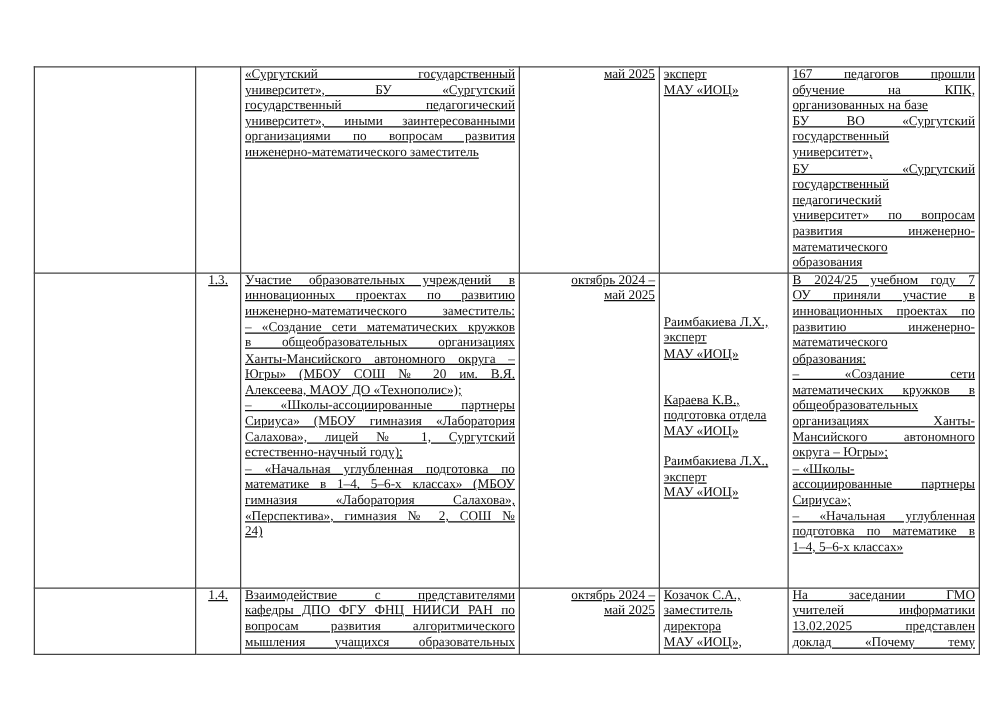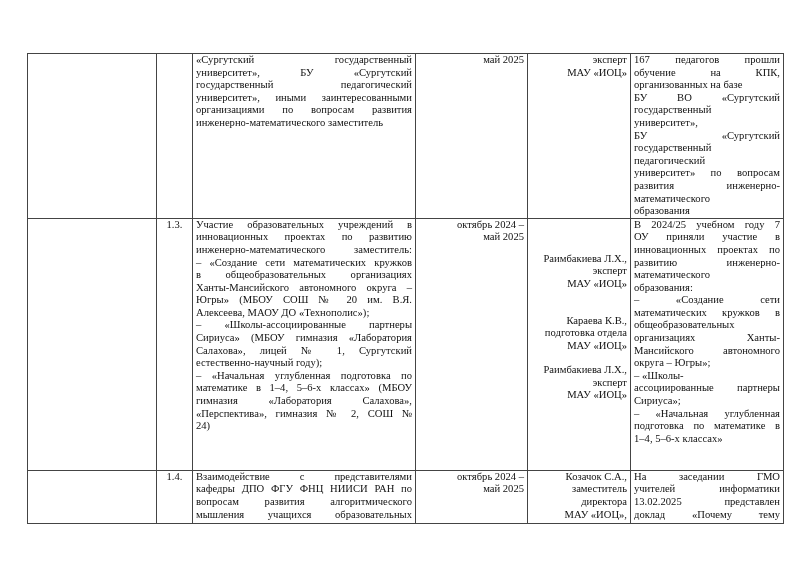--- a/index.html
+++ b/index.html
@@ -6,27 +6,27 @@
     body {
       width: 800px; height: 566px; background: #ffffff; position: relative; overflow: hidden;
       font-family: "Liberation Serif", "DejaVu Serif", serif; color: #111;
     }
     table.doc {
       position: absolute; left: 27px; top: 53px; width: 751px;
       border-collapse: collapse; table-layout: fixed;
       font-size: 10.6px; line-height: 12.6px;
     }
     table.doc td {
-      border: 1.2px solid #444; vertical-align: top; padding: 0 3px;
+      border: 1.2px solid #444; vertical-align: top; padding: 0 3px; text-decoration: underline;
     }
     td.c0 { width: 122px; }
     td.c1 { width: 29px; text-align: center; padding-top: 1px; margin-left: 37px; }
     td.c2 { width: 216px; text-align: justify; }
     td.c3 { width: 105px; text-align: right; }
-    td.c4 { width: 96px; text-align: right; }
+    td.c4 { width: 96px; text-align: left; }
     td.c5 { width: 146px; text-align: justify; }
     .line { display: block; }
     .just { text-align: justify; text-align-last: justify; }
     .left { text-align: left; text-align-last: left; }
     .gap { display: block; height: 24px; }
     .gap-s { display: block; height: 12px; }
     .gap-t { display: block; height: 10px; }
     tr.r1 { height: 156px; }
     tr.r2 { height: 252px; }
     tr.r3 { height: 53px; }

